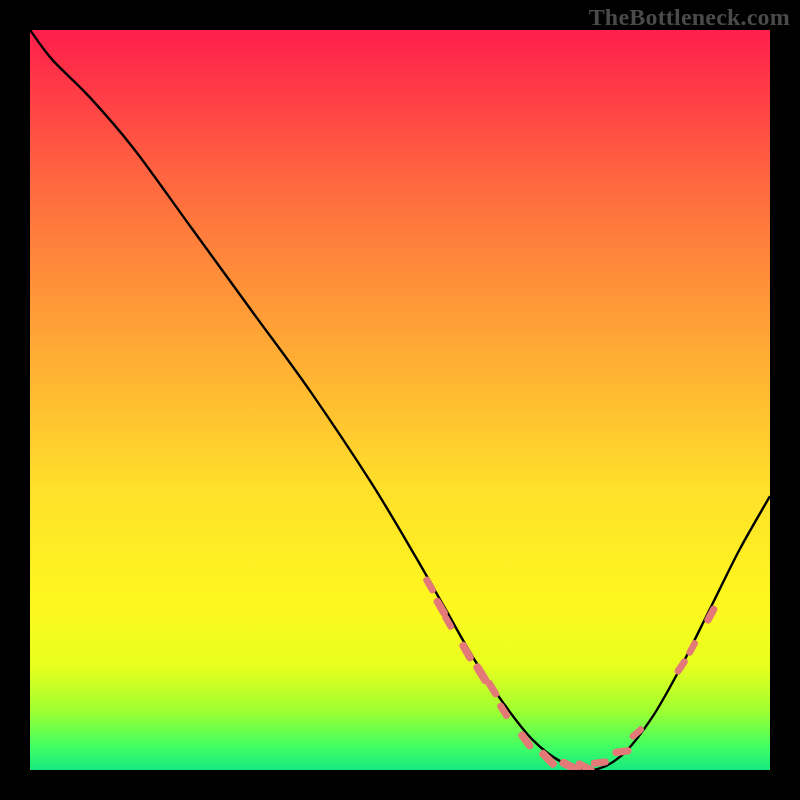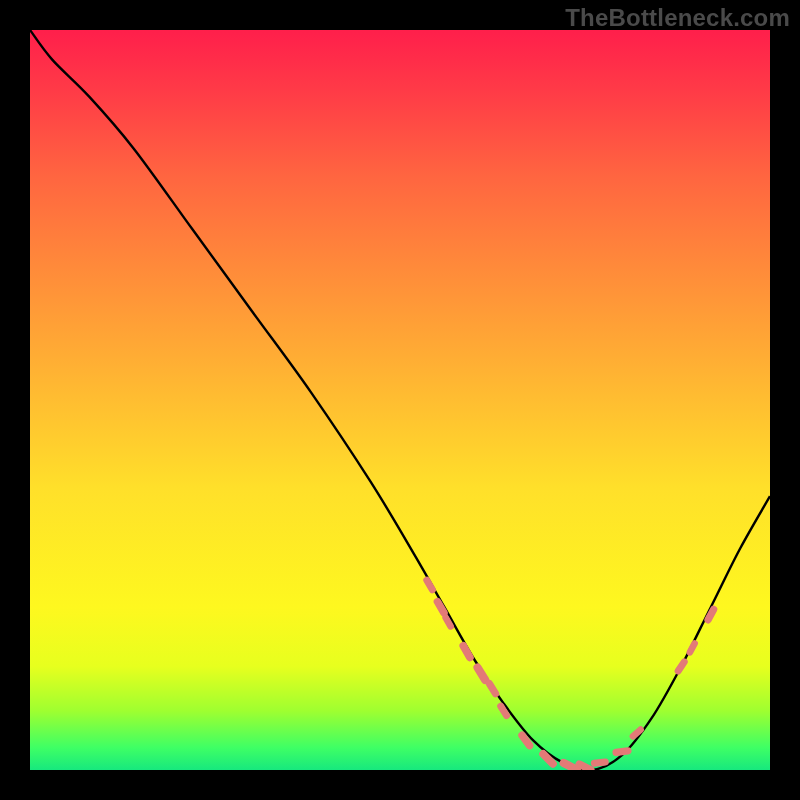--- a/index.html
+++ b/index.html
@@ -38,20 +38,21 @@
   }
   .watermark {
     position: absolute;
     top: 4px;
     right: 10px;
     color: #4a4a4a;
     font-size: 24px;
     font-weight: 600;
     letter-spacing: 0.2px;
     pointer-events: none;
+    font-family: Liberation Serif, serif;
   }
   svg.curve {
     position: absolute;
     left: 0; top: 0;
     width: 740px;
     height: 740px;
   }
   .curve-path {
     fill: none;
     stroke: #000;

